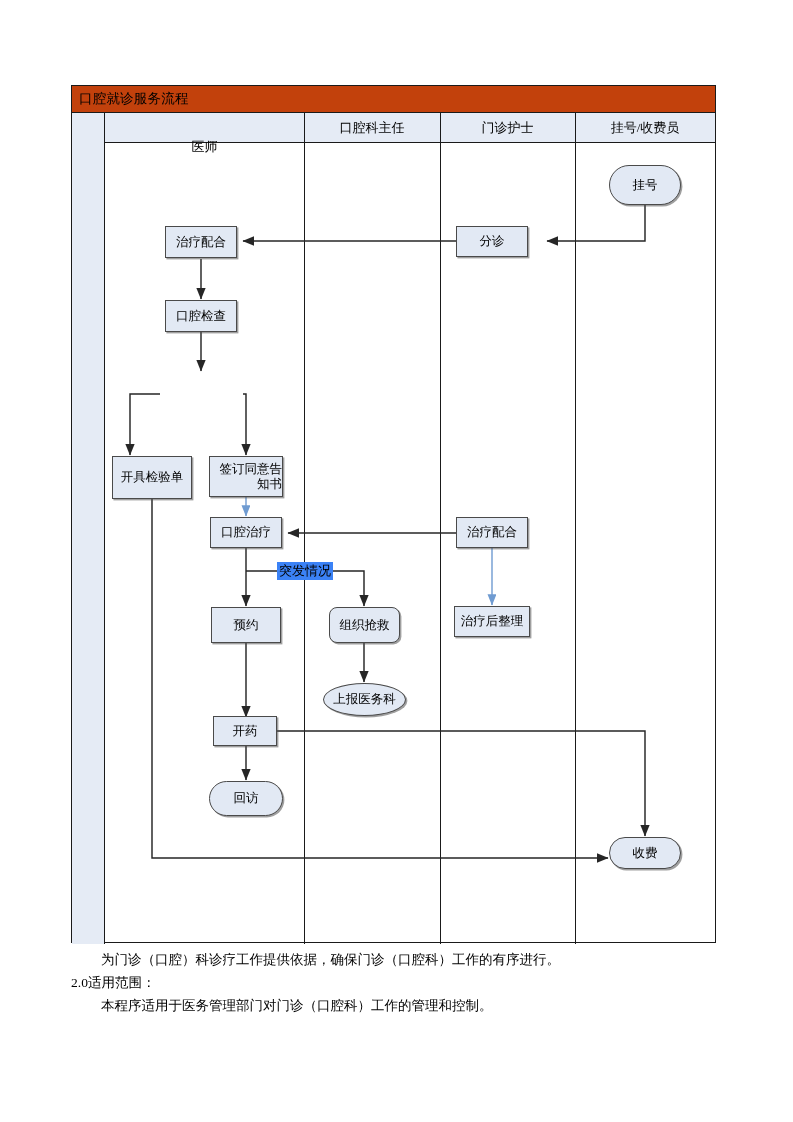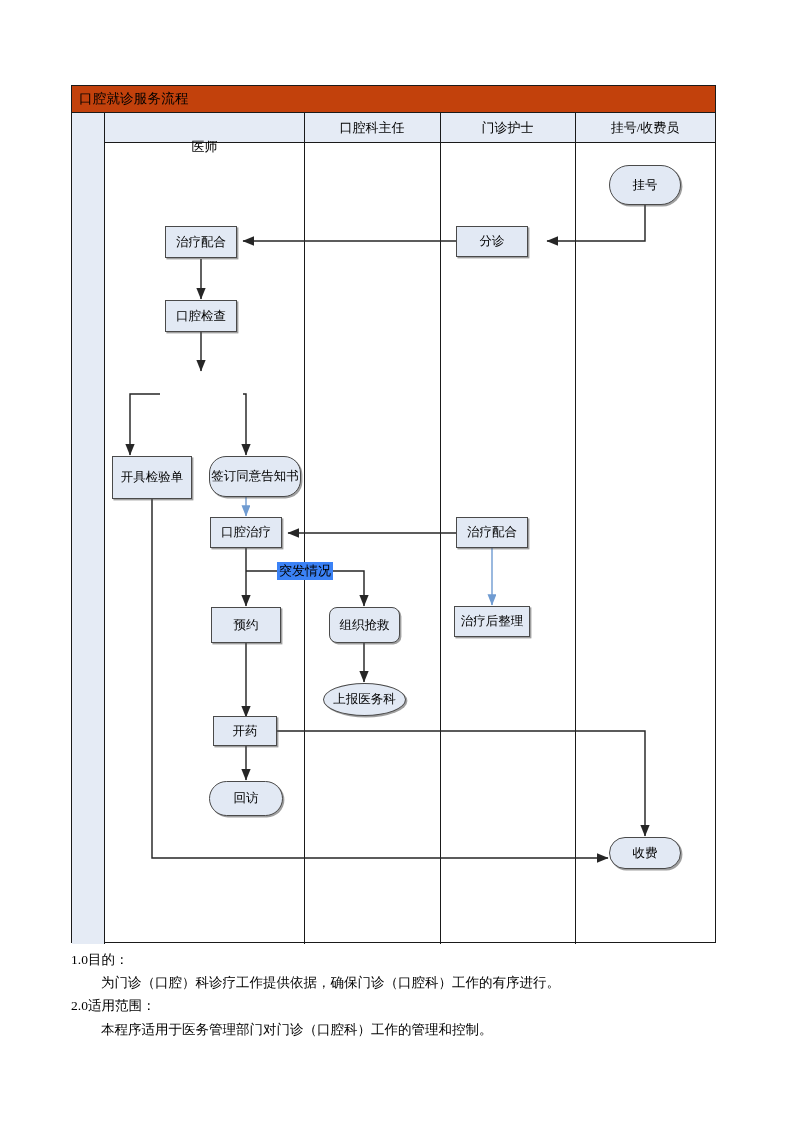--- a/index.html
+++ b/index.html
@@ -236,21 +236,21 @@
 
   <div class="node" style="left:165px;top:300px;width:72px;height:32px;">
     <span>口腔检查</span>
   </div>
 
 
   <div class="node" style="left:112px;top:456px;width:80px;height:43px;">
     <span>开具检验单</span>
   </div>
 
-  <div class="node" style="left:209px;top:456px;width:92px;height:41px;border-radius:17px;">
+  <div class="node" style="left:209px;top:456px;width:74px;height:41px;">
     <span>签订同意告知书</span>
   </div>
 
   <div class="node" style="left:210px;top:517px;width:72px;height:31px;">
     <span>口腔治疗</span>
   </div>
 
   <div class="node" style="left:456px;top:517px;width:72px;height:31px;">
     <span>治疗配合</span>
   </div>
@@ -281,19 +281,18 @@
 
   <div class="node term" style="left:609px;top:837px;width:72px;height:32px;">
     <span>收费</span>
   </div>
 
   <div class="edge-label" style="left:277px;top:562px;">
     <span>突发情况</span>
   </div>
 
   <div id="notes">
-    <p class="lvl1">1.0目的：</p>
     <p class="lvl2">为门诊（口腔）科诊疗工作提供依据，确保门诊（口腔科）工作的有序进行。</p>
     <p class="lvl1">2.0适用范围：</p>
     <p class="lvl2">本程序适用于医务管理部门对门诊（口腔科）工作的管理和控制。</p>
   </div>
 
 </div>
 
 </body></html>

